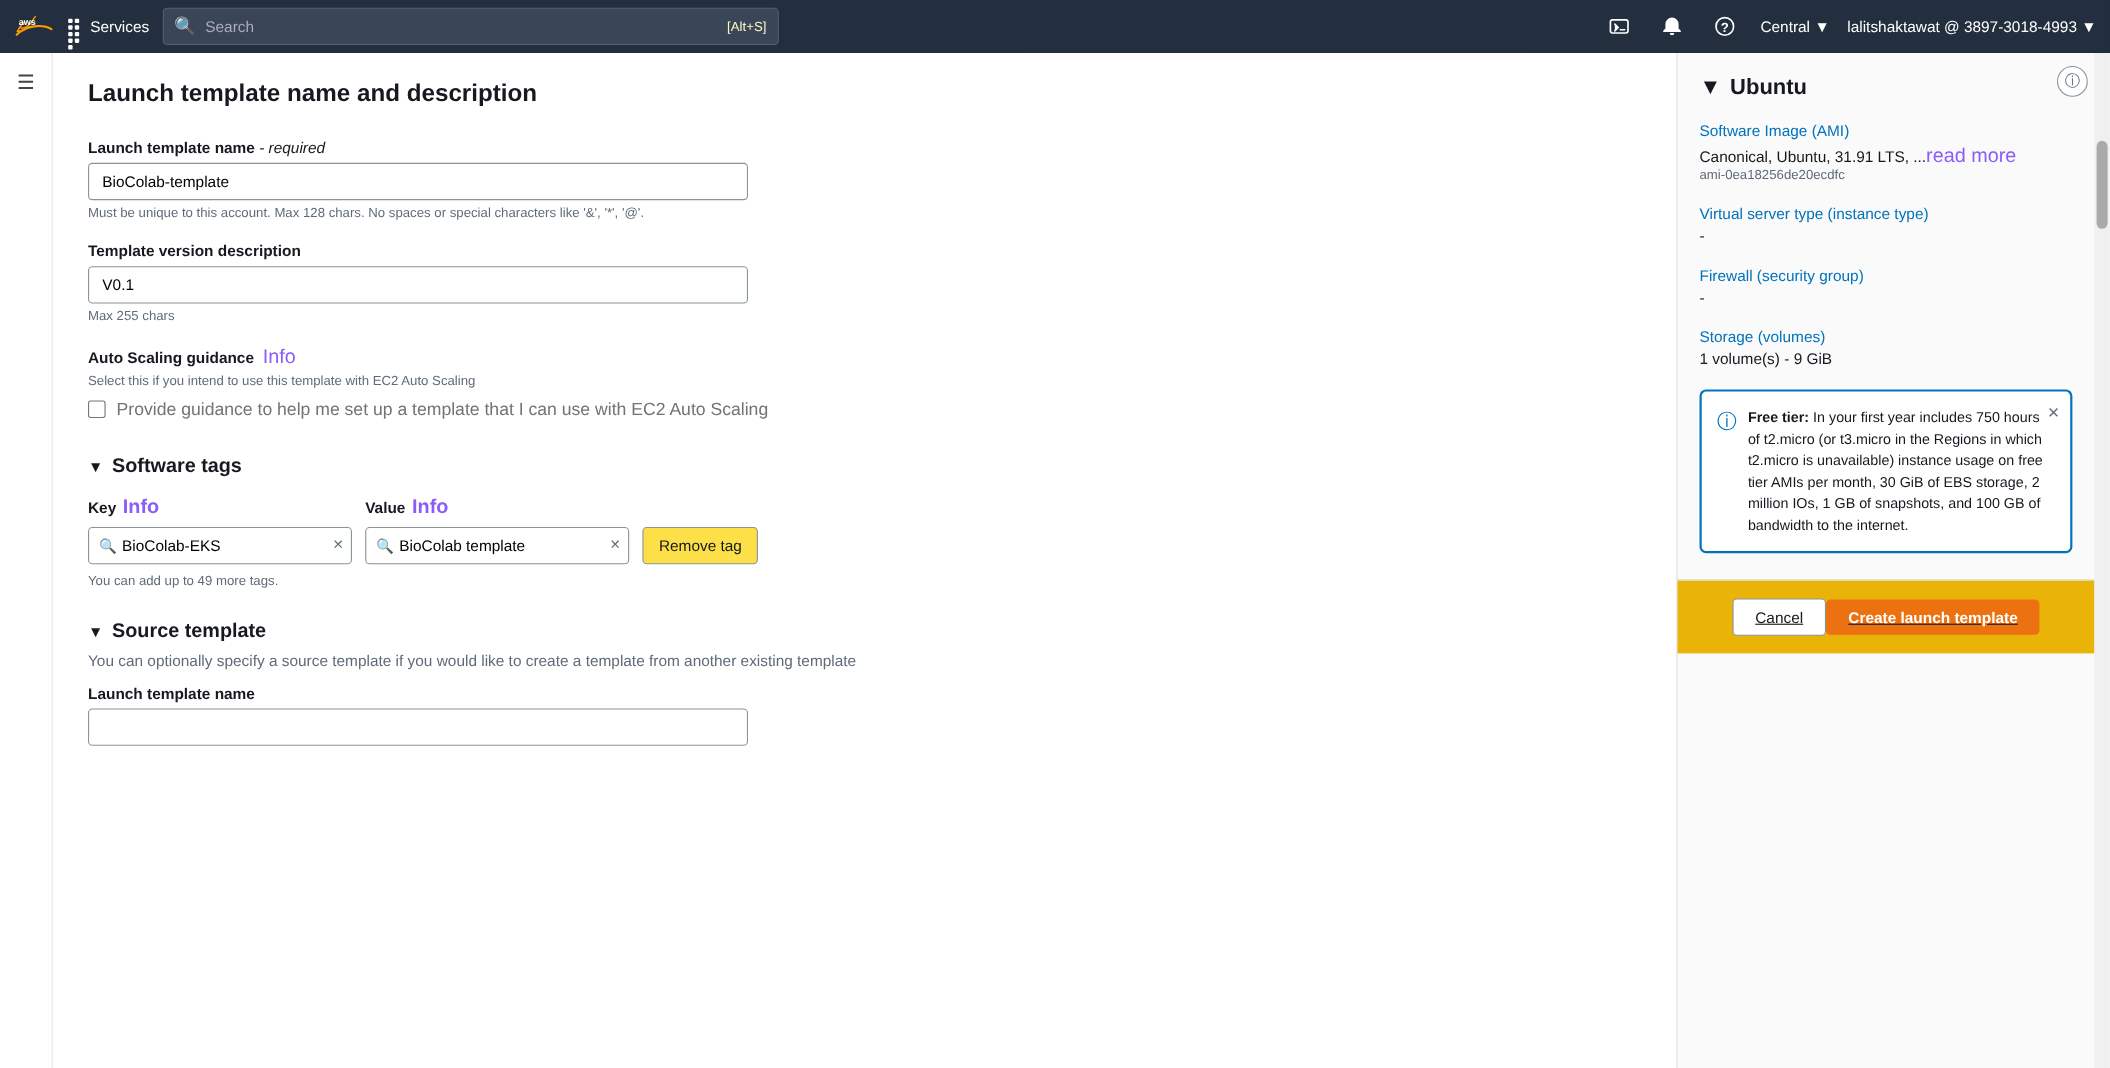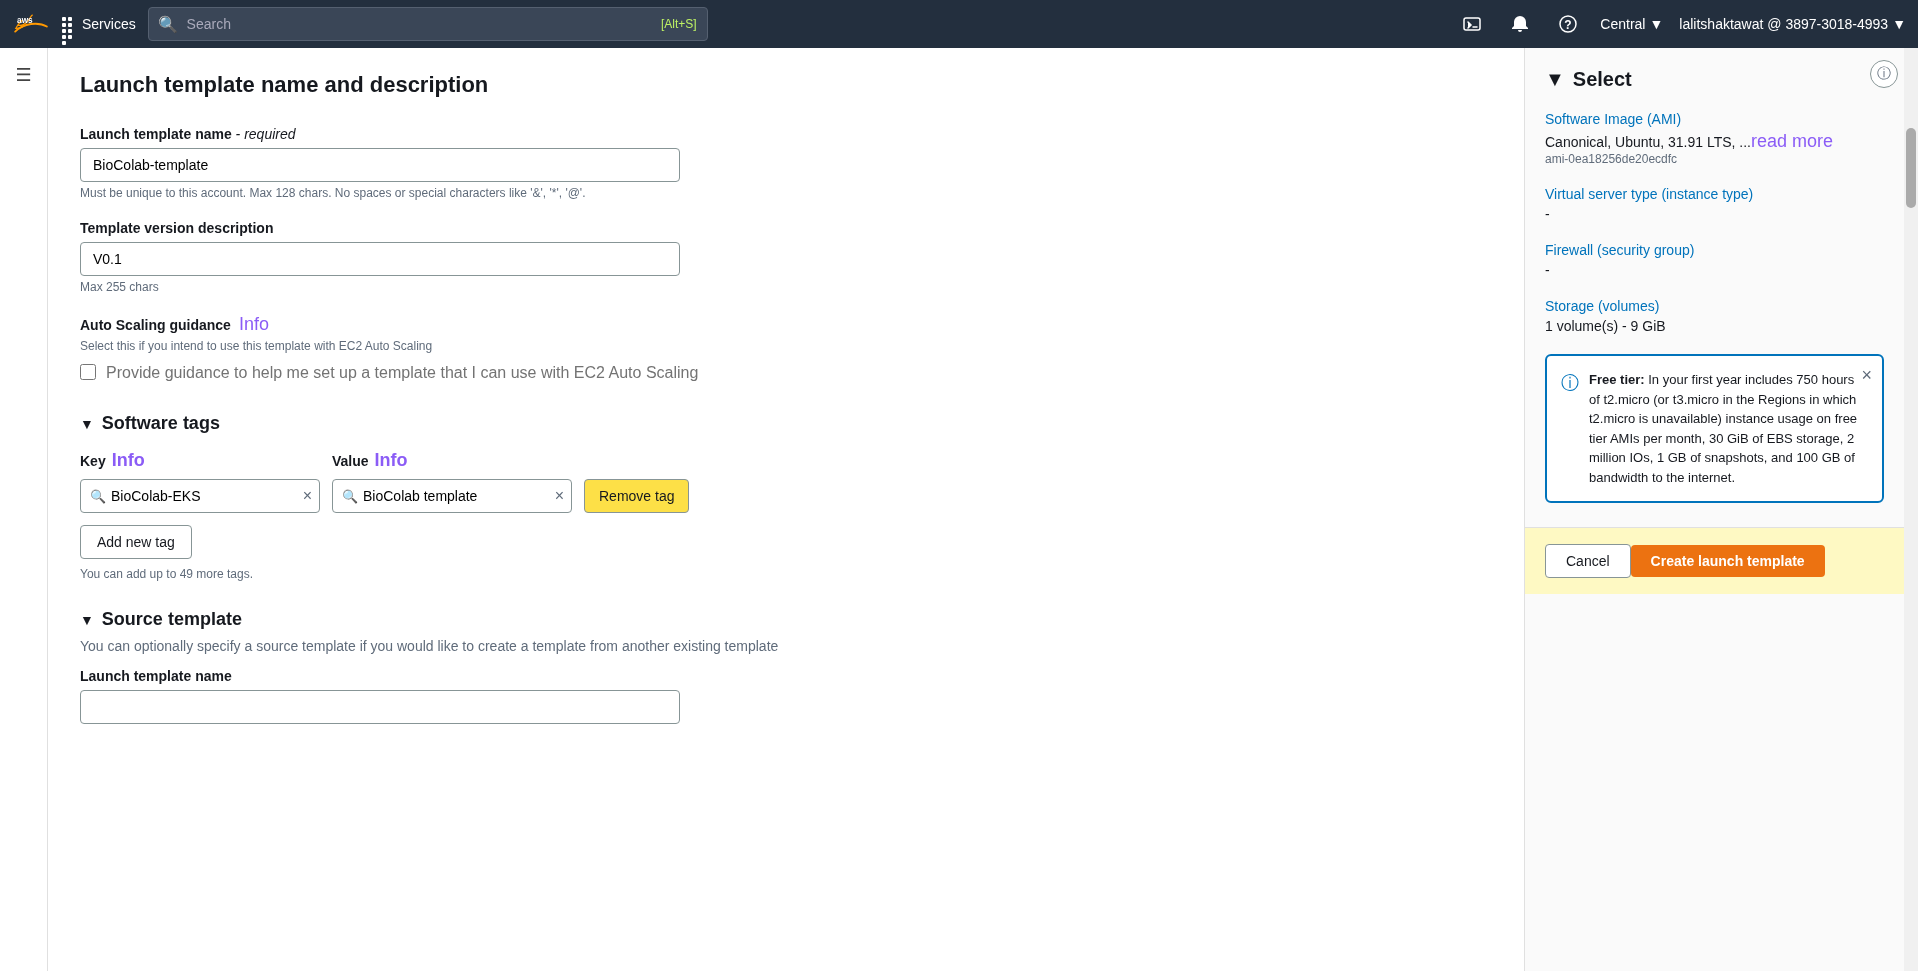--- a/index.html
+++ b/index.html
@@ -38,21 +38,21 @@
       display: flex; align-items: center;
       padding: 0 10px; gap: 8px;
       height: 34px;
     }
     .search-bar input {
       background: transparent; border: none; outline: none;
       color: #ccc; font-size: 14px; flex: 1;
     }
     .search-bar input::placeholder { color: #aab; }
     .shortcut-badge {
-      color: #bef264; font-size: 12px; white-space: nowrap; padding-left: 42px;
+      color: #fef9c3; font-size: 12px; white-space: nowrap; padding-left: 42px;
     }
     .nav-right {
       margin-left: auto;
       display: flex; align-items: center; gap: 16px;
     }
     .nav-icon-btn {
       width: 32px; height: 32px;
       display: flex; align-items: center; justify-content: center;
       color: #fff; cursor: pointer; border-radius: 4px;
       font-size: 18px;
@@ -225,24 +225,25 @@
     .free-tier-close {
       position: absolute; top: 10px; right: 10px;
       cursor: pointer; font-size: 18px; color: #5f6b7a;
       background: none; border: none; line-height: 1;
     }
 
     
     .summary-actions {
       border-top: 1px solid #e0e0e0;
       padding: 16px 0;
-      display: flex; align-items: center; justify-content: flex-start;
-      background: #fef9c3;
+      display: flex; align-items: center; justify-content: center;
+      background: #eab308;
       margin: 0 -20px;
       padding: 16px 20px;
+      text-decoration: underline;
     }
     .btn-cancel {
       background: #fff; border: 1px solid #879596;
       border-radius: 4px; padding: 8px 20px;
       font-size: 14px; cursor: pointer; color: #16191f;
     }
     .btn-create {
       background: #ec7211; border: none;
       border-radius: 4px; padding: 8px 20px;
       font-size: 14px; cursor: pointer; color: #fff; font-weight: 600;
@@ -385,23 +386,20 @@
           <button class="tag-clear-btn">×</button>
         </div>
         <div class="tag-input-wrapper">
           <span class="tag-search-icon">🔍</span>
           <input type="text" class="tag-input" value="BioColab template" style="">
           <button class="tag-clear-btn">×</button>
         </div>
         <button class="remove-tag-btn">Remove tag</button>
       </div>
 
-      <div>
-        <button class="add-tag-btn">Add new tag</button>
-      </div>
       <div class="tags-count-hint">You can add up to 49 more tags.</div>
     </div>
 
     <div class="source-section">
       <div class="section-sub-title collapsible-header">
         <span class="collapse-arrow">▼</span>
         <span>Source template</span>
       </div>
       <div class="source-hint">You can optionally specify a source template if you would like to create a template from another existing template</div>
       <div class="form-group">
@@ -409,21 +407,21 @@
         <input type="text" class="form-input" placeholder="" style="">
       </div>
     </div>
 
   </div>
 
   <div class="right-panel">
 
     <div class="summary-title">
       <span>▼</span>
-      <span>Select</span>
+      <span>Ubuntu</span>
     </div>
 
     <div class="summary-section">
       <a class="summary-section-link">Software Image (AMI)</a>
       <div class="summary-value">
         <span>Canonical, Ubuntu, 31.91 LTS, ...</span><a class="info-link">read more</a>
       </div>
       <div class="summary-sub-value">ami-0ea18256de20ecdfc</div>
     </div>
 

